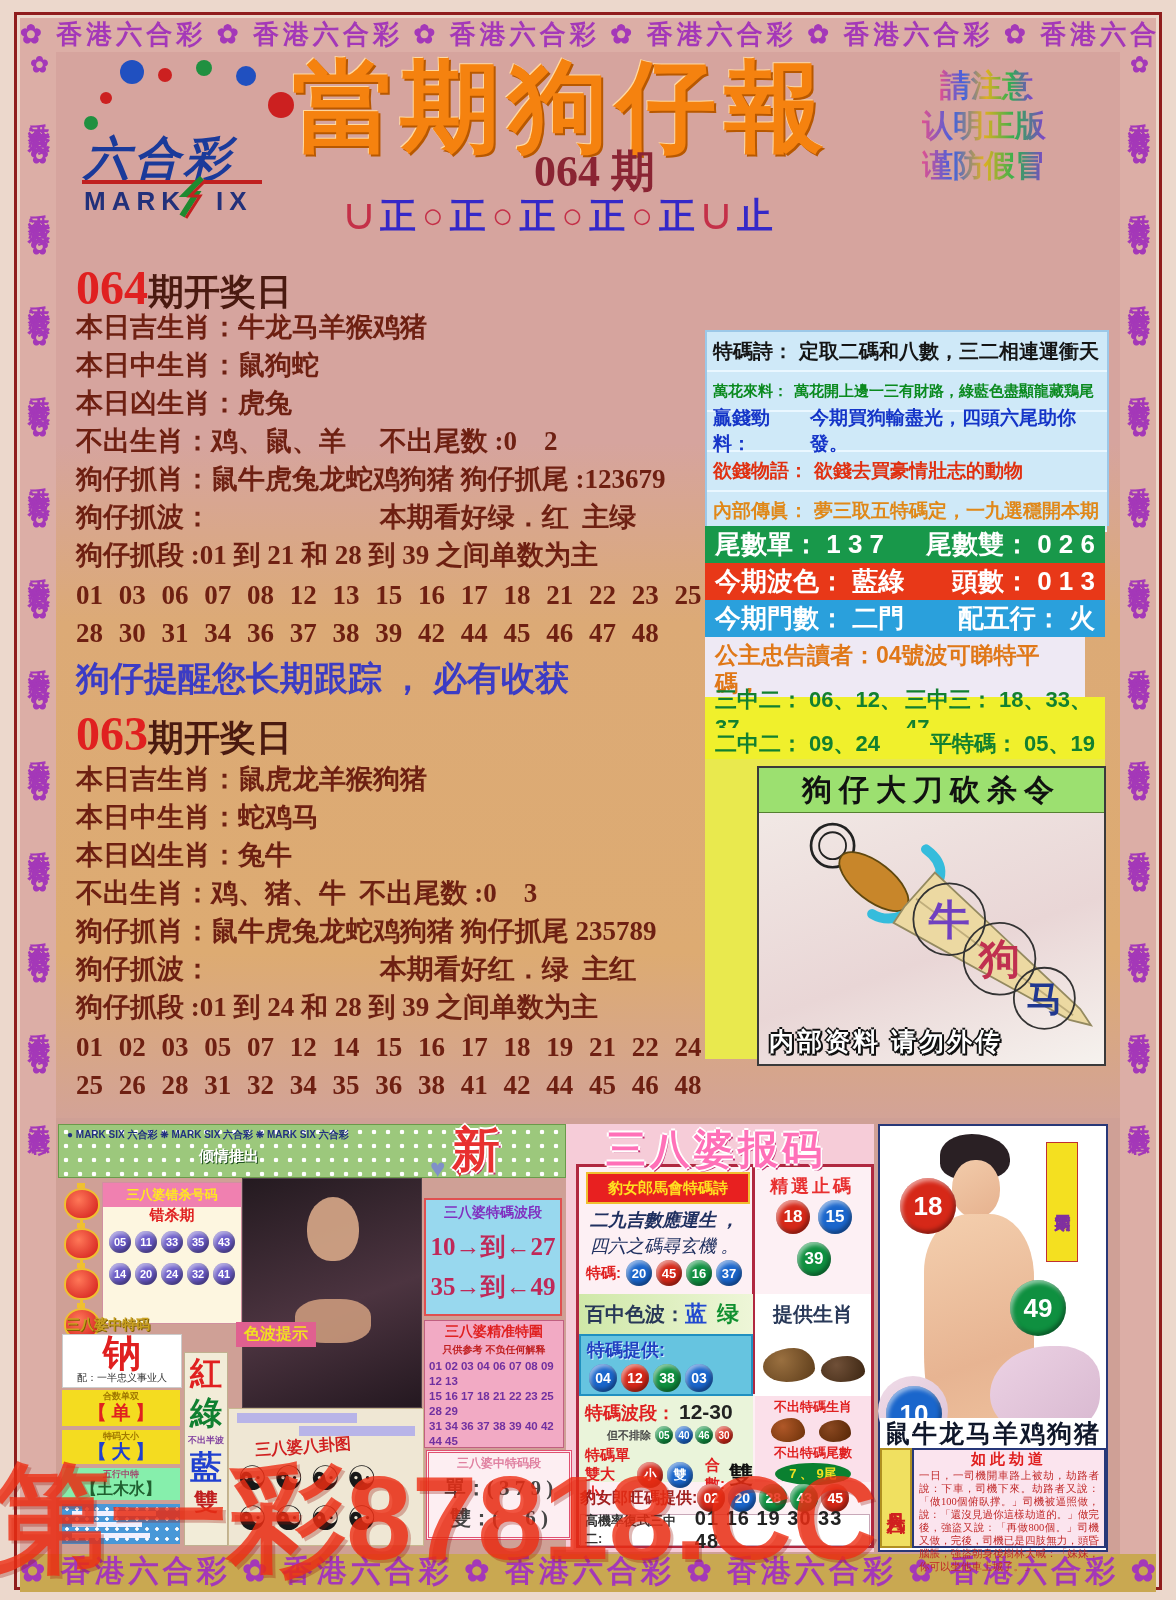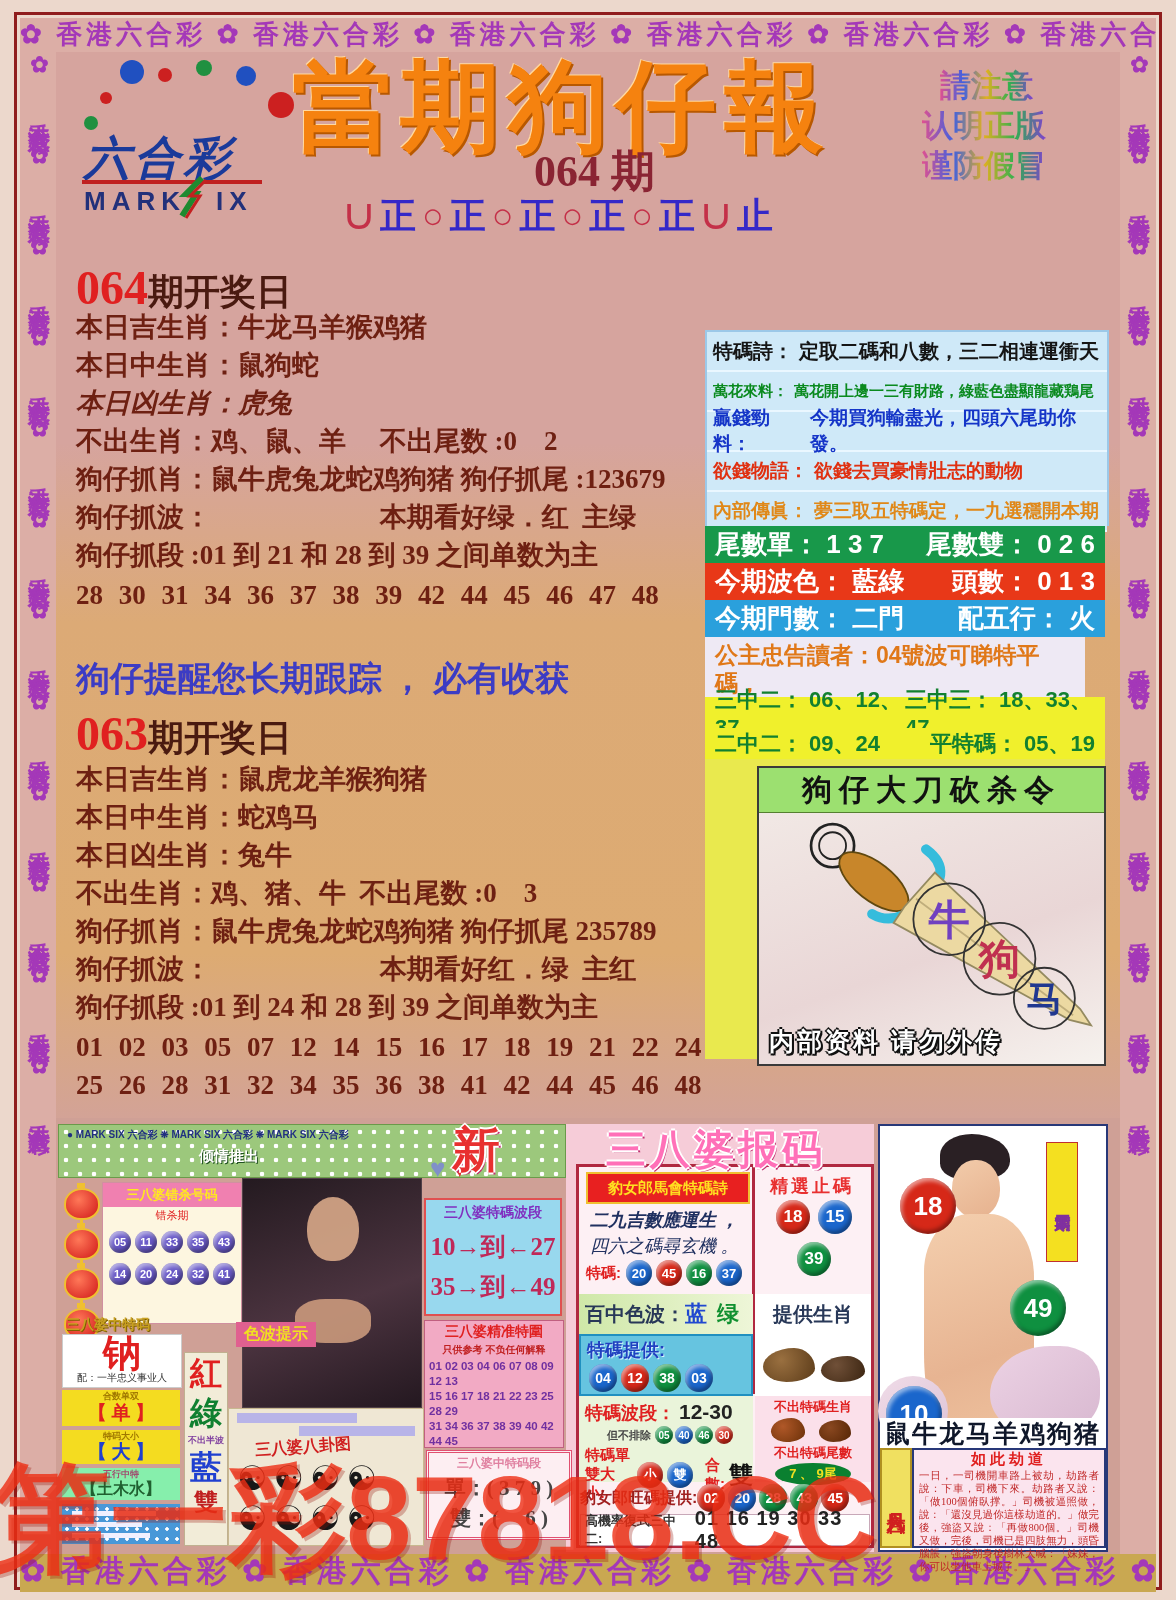--- a/index.html
+++ b/index.html
@@ -97,27 +97,28 @@
   <div class="abs rainbow sans" style="left:922px;top:146px;font-size:31px;line-height:40px;">谨防假冒</div>
 
   <div class="abs serif" style="left:344px;top:192px;font-size:36px;font-weight:bold;letter-spacing:6px;"><span class="c-tred">∪</span><span class="c-tblue">正</span><span class="c-tred">○</span><span class="c-tblue">正</span><span class="c-tred">○</span><span class="c-tblue">正</span><span class="c-tred">○</span><span class="c-tblue">正</span><span class="c-tred">○</span><span class="c-tblue">正</span><span class="c-tred">∪</span><span class="c-tblue">止</span></div>
 
   <div class="abs" style="left:76px;top:260px;">
     <span style="font-size:48px;font-weight:bold;color:#e02020;">064</span><span style="font-size:36px;font-weight:bold;color:#4a1a10;">期开奖日</span>
   </div>
   <div class="abs" style="left:76px;top:308px;width:640px;">
       <span class="bline" style="display: block;">本日吉生肖：牛龙马羊猴鸡猪</span>
       <span class="bline" style="display: block;">本日中生肖：鼠狗蛇</span>
-      <span class="bline" style="display: block; font-style: italic;">本日凶生肖：虎兔</span>
+      <span class="bline" style="display: block;">本日凶生肖：虎兔</span>
       <span class="bline" style="display: block;">不出生肖：鸡、鼠、羊　 不出尾数 :0　2</span>
       <span class="bline" style="display: block;">狗仔抓肖：鼠牛虎兔龙蛇鸡狗猪 狗仔抓尾 :123679</span>
       <span class="bline" style="display: block;">狗仔抓波：　　　　　　 本期看好绿．红  主绿</span>
       <span class="bline" style="display: block;">狗仔抓段 :01 到 21 和 28 到 39 之间单数为主</span>
     </div>
   <div class="abs" style="left:76px;top:576px;width:640px;">
+      <span class="bline nrow" style="display: block;">01 03 06 07 08 12 13 15 16 17 18 21 22 23 25</span>
       <span class="bline nrow" style="display: block;">28 30 31 34 36 37 38 39 42 44 45 46 47 48</span>
     </div>
 
   <div class="abs serif" style="left:76px;top:656px;font-size:34px;font-weight:bold;color:#3c3cc4;">狗仔提醒您长期跟踪 ， 必有收获</div>
 
   <div class="abs" style="left:76px;top:706px;">
     <span style="font-size:48px;font-weight:bold;color:#e02020;">063</span><span style="font-size:36px;font-weight:bold;color:#4a1a10;">期开奖日</span>
   </div>
   <div class="abs" style="left:76px;top:760px;width:640px;">
       <span class="bline" style="display: block;">本日吉生肖：鼠虎龙羊猴狗猪</span>
@@ -215,21 +216,21 @@
   <div class="abs serif outline-w" style="left:452px;top:1118px;font-size:48px;font-weight:bold;color:#e83030;z-index:5;">新</div>
   <div class="abs sans outline-w" style="left:606px;top:1122px;font-size:40px;font-weight:bold;color:#ff70b8;letter-spacing:4px;z-index:5;">三八婆报码</div>
 
   <div class="abs lantern" style="left:64px;top:1188px;"></div>
   <div class="abs lantern" style="left:64px;top:1228px;"></div>
   <div class="abs lantern" style="left:64px;top:1268px;"></div>
   <div class="abs lantern" style="left:64px;top:1308px;"></div>
 
   <div class="abs" style="left:102px;top:1182px;width:138px;height:140px;background:#fdf6e0;border:1px solid #d090a0;">
     <div class="cen sans" style="height:24px;background:#f080b0;font-size:13px;font-weight:bold;color:#ffe820;">三八婆错杀号码</div>
-    <div class="cen sans" style="height:16px;font-size:11px;font-weight:normal;color:#e02020;text-align:center;">错杀期</div>
+    <div class="cen sans" style="height:16px;font-size:15px;font-weight:bold;color:#e02020;text-align:center;">错杀期</div>
     <div class="balls" style="justify-content:center;margin-top:8px;">
         <span class="c-purple ball b22">05</span>
         <span class="c-purple ball b22">11</span>
         <span class="c-purple ball b22">33</span>
         <span class="c-purple ball b22">35</span>
         <span class="c-purple ball b22">43</span>
       </div>
     <div class="balls" style="justify-content:center;margin-top:10px;">
         <span class="c-purple ball b22">14</span>
         <span class="c-purple ball b22">20</span>

